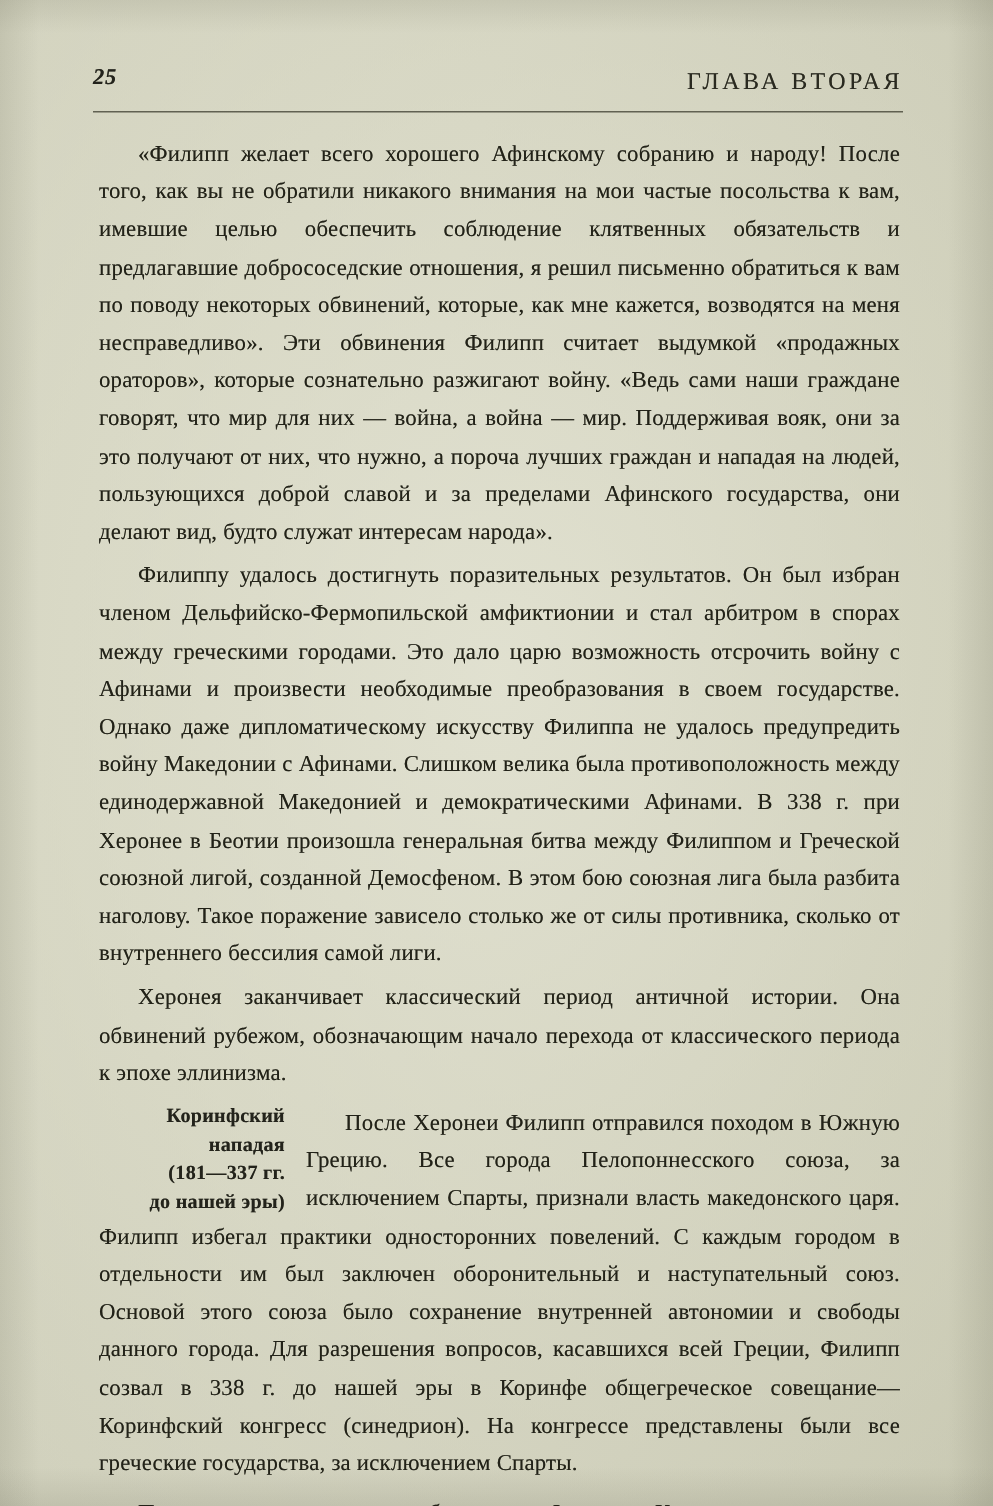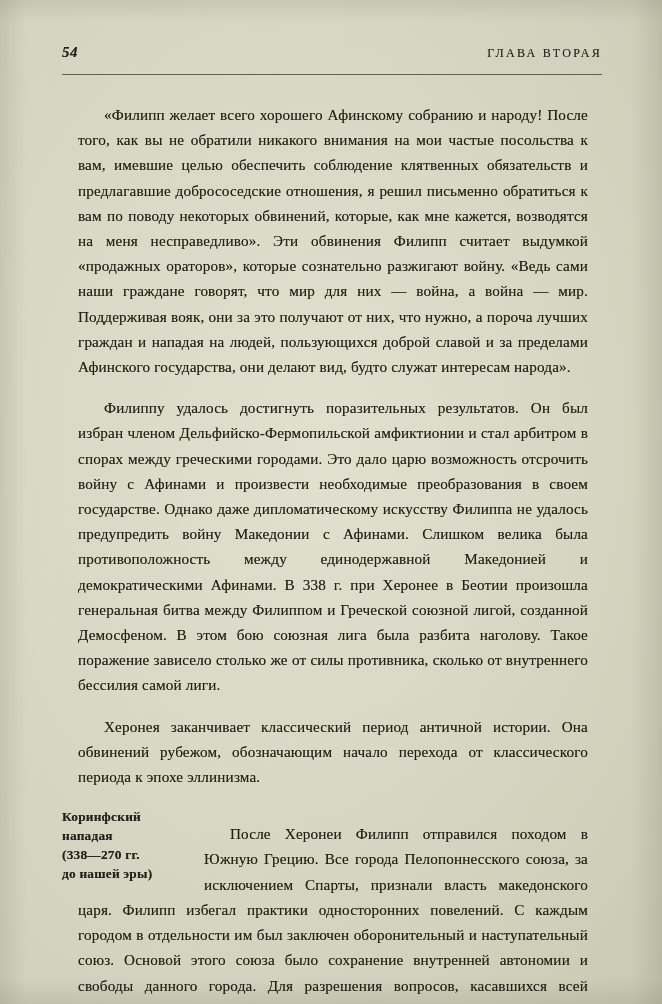--- a/index.html
+++ b/index.html
@@ -57,21 +57,21 @@
     font-weight: 700;
     font-size: 15px;
     color: #23231c;
     letter-spacing: 0.5px;
   }
   .chapter-title {
     position: absolute;
     right: 0;
     top: 2px;
     font-family: "Liberation Serif", serif;
-    font-size: 12px;
+    font-size: 16px;
     letter-spacing: 2.3px;
     color: #2a2a20;
     text-transform: uppercase;
   }
   .rule {
     position: absolute;
     left: 62px;
     top: 74px;
     width: 540px;
     height: 1px;
@@ -84,32 +84,32 @@
     top: 86px;
     width: 542px;
     font-size: 15.2px;
     line-height: 25.2px;
     color: #222218;
     text-align: justify;
     text-justify: inter-word;
     letter-spacing: 0.15px;
   }
   .body-text p {
-    margin: 16px;
+    margin: 4px;
     text-indent: 26px;
   }
   .sidenote-block {
     position: relative;
     overflow: hidden;
   }
   .sidenote {
     float: left;
     width: 128px;
     margin: 2px 14px 0 0;
-    text-align: left;
+    text-align: right;
     font-size: 13.4px;
     line-height: 19px;
     font-weight: 700;
     color: #23231b;
     letter-spacing: 0.2px;
     text-indent: 0;
   }
   .sidenote div {
     white-space: nowrap;
   }
@@ -122,36 +122,36 @@
   }
 </style>
 </head>
 <body>
 
 <div class="page"></div>
 
 <div class="content">
 
   <div class="runhead">
-    <span class="folio ink">54</span>
+    <span class="folio ink">25</span>
     <span class="chapter-title ink">ГЛАВА ВТОРАЯ</span>
   </div>
 
   <div class="rule"></div>
 
   <div class="body-text ink">
     <p>«Филипп желает всего хорошего Афинскому собранию и народу! После того, как вы не обратили никакого внимания на мои частые посольства к вам, имевшие целью обеспечить соблюдение клятвенных обязательств и предлагавшие добрососедские отношения, я решил письменно обратиться к вам по поводу некоторых обвинений, которые, как мне кажется, возводятся на меня несправедливо». Эти обвинения Филипп считает выдумкой «продажных ораторов», которые сознательно разжигают войну. «Ведь сами наши граждане говорят, что мир для них — война, а война — мир. Поддерживая вояк, они за это получают от них, что нужно, а пороча лучших граждан и нападая на людей, пользующихся доброй славой и за пределами Афинского государства, они делают вид, будто служат интересам народа».</p>
     <p>Филиппу удалось достигнуть поразительных результатов. Он был избран членом Дельфийско-Фермопильской амфиктионии и стал арбитром в спорах между греческими городами. Это дало царю возможность отсрочить войну с Афинами и произвести необходимые преобразования в своем государстве. Однако даже дипломатическому искусству Филиппа не удалось предупредить войну Македонии с Афинами. Слишком велика была противоположность между единодержавной Македонией и демократическими Афинами. В 338 г. при Херонее в Беотии произошла генеральная битва между Филиппом и Греческой союзной лигой, созданной Демосфеном. В этом бою союзная лига была разбита наголову. Такое поражение зависело столько же от силы противника, сколько от внутреннего бессилия самой лиги.</p>
     <p>Херонея заканчивает классический период античной истории. Она обвинений рубежом, обозначающим начало перехода от классического периода к эпохе эллинизма.</p>
 
     <div class="sidenote-block">
       <div class="sidenote">
         <div>Коринфский</div>
         <div>нападая</div>
-        <div>(338—270 гг.</div>
+        <div>(181—337 гг.</div>
         <div>до нашей эры)</div>
       </div>
       <p class="sidenote-para">После Херонеи Филипп отправился походом в Южную Грецию. Все города Пелопоннесского союза, за исключением Спарты, признали власть македонского царя. Филипп избегал практики односторонних повелений. С каждым городом в отдельности им был заключен оборонительный и наступательный союз. Основой этого союза было сохранение внутренней автономии и свободы данного города. Для разрешения вопросов, касавшихся всей Греции, Филипп созвал в 338 г. до нашей эры в Коринфе общегреческое совещание—Коринфский конгресс (синедрион). На конгрессе представлены были все греческие государства, за исключением Спарты.</p>
     </div>
 
     <p>Председателем конгресса был сам Филипп. Конгресс провозгласил прекращение войны в Греции и установление всеобщего мира. Затем приступили к обсуждению других вопросов. Греческая раздробленность была преодолена созданием обще-</p>
   </div>
 
 </div>
 

